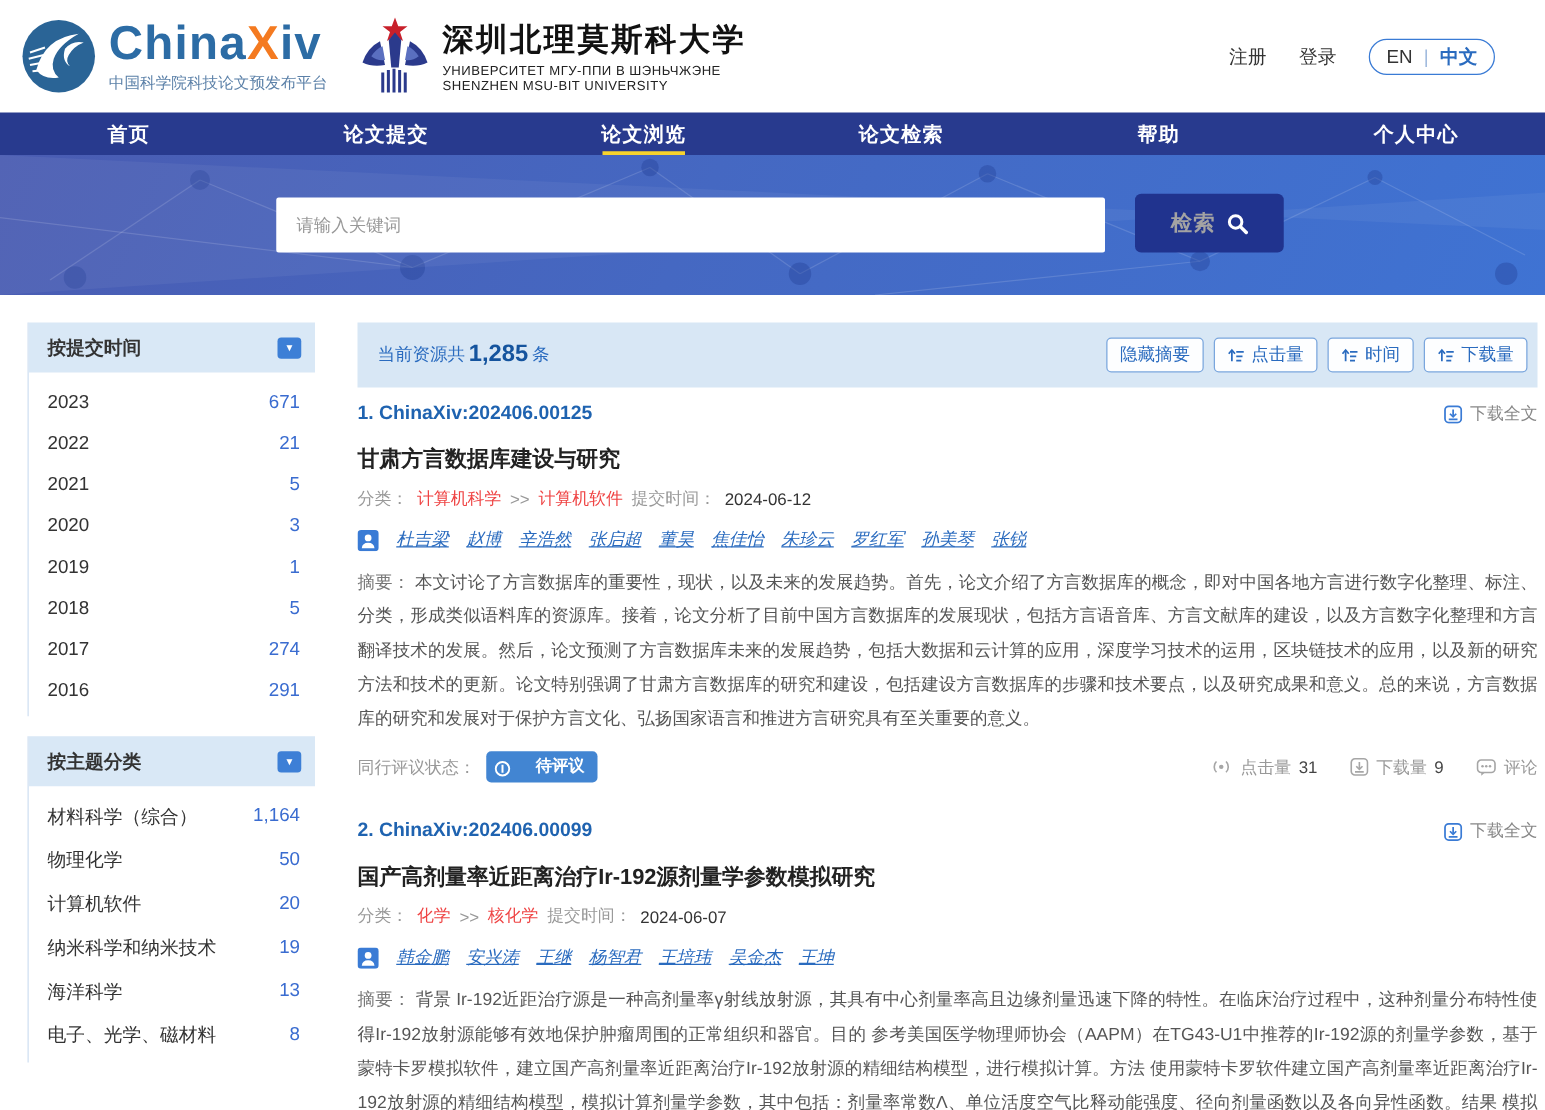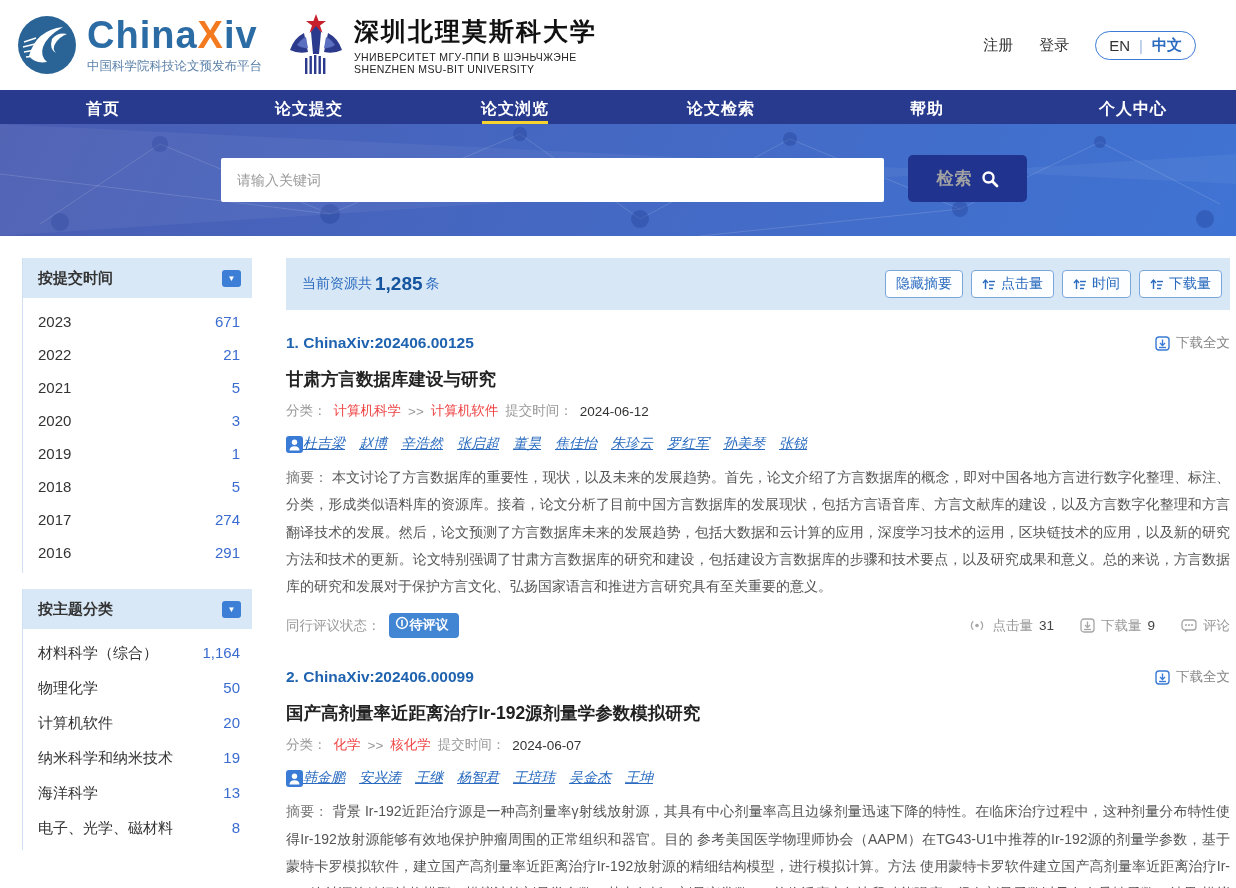--- a/index.html
+++ b/index.html
@@ -57,36 +57,36 @@
   .main { flex:1; min-width:0; }
   .result-bar { background:#d8e7f5; height:52px; display:flex; align-items:center;
     justify-content:space-between; padding:0 8px 0 16px; }
   .result-count { color:#2a6bbf; font-size:14px; display:flex; align-items:center; }
   .result-count b { font-size:19px; color:#15549e; margin:0 3px; }
   .toolbar { display:flex; gap:8px; }
   .tbtn { background:#fdfeff; border:1px solid #7aa6dd; color:#2a6bbf; border-radius:4px; height:28px;
     display:flex; align-items:center; gap:5px; padding:0 10px; font-size:14px; cursor:pointer; }
 
   
-  .paper { padding-top:24px; }
+  .paper { padding-top:12px; }
   .paper-head { display:flex; justify-content:space-between; align-items:center; }
   .paper-id { color:#1f63b0; font-weight:bold; font-size:15.5px; cursor:pointer; }
   .dl-link { color:#888; font-size:13.5px; display:flex; gap:6px; align-items:center; cursor:pointer; }
   .paper-title { font-size:17.5px; font-weight:bold; color:#222; margin:15px 0 11px; cursor:pointer; }
   .paper-meta { font-size:13.5px; color:#999; display:flex; gap:7px; align-items:center; }
   .meta-link { color:#ef4444; cursor:pointer; }
   .meta-date { color:#333; }
-  .paper-authors { display:flex; align-items:center; margin:15px 0 11px; flex-wrap:wrap;text-align:center; }
+  .paper-authors { display:flex; align-items:center; gap:14px; margin:15px 0 11px; flex-wrap:wrap;text-align:center; }
   .author { color:#2a6bbf; font-style:italic; text-decoration:underline; font-size:14px; cursor:pointer; }
   .paper-abstract { font-size:14px; color:#555; line-height:1.95; text-align:justify; }
   .abstract-label { color:#777; }
   .paper-status { display:flex; align-items:center; justify-content:space-between; margin-top:13px; }
   .status-left { display:flex; align-items:center; gap:8px; color:#999; font-size:13.5px; }
   .badge { background:#4285d2; color:#fff; border-radius:4px; padding:3px 10px 4px 6px; font-size:13px;
-    display:flex; align-items:flex-start; gap:1px; font-weight:bold; }
+    display:flex; align-items:flex-end; gap:20px; font-weight:bold; }
   .stats { display:flex; gap:26px; align-items:center; color:#999; font-size:13.5px; }
   .stat { display:flex; align-items:center; gap:6px; cursor:pointer; }
   .stat .num { color:#444; }
   .icon { display:inline-flex; align-items:center; }
 </style>
 </head>
 <body>
 
 <header class="topbar">
   <div class="logo-cx">

